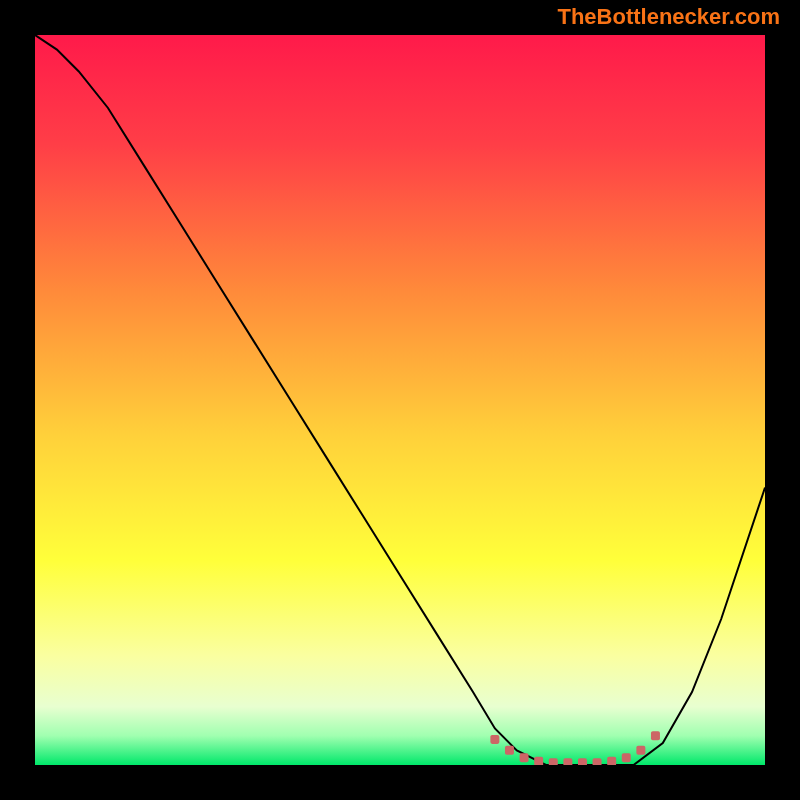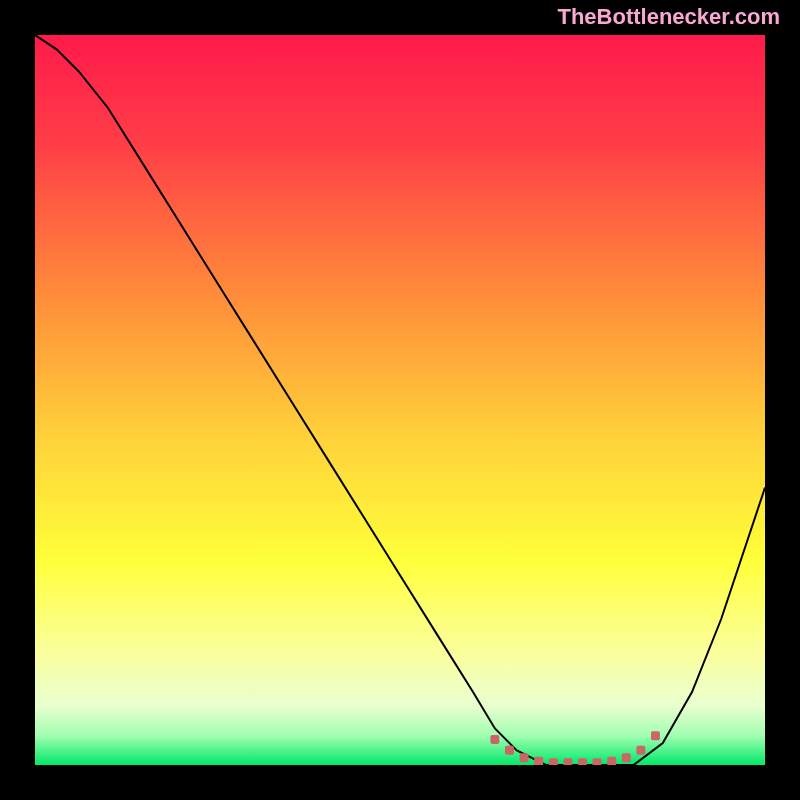--- a/index.html
+++ b/index.html
@@ -8,21 +8,21 @@
     width: 800px;
     height: 800px;
     background: #000;
     position: relative;
     font-family: Arial, sans-serif;
   }
   .watermark {
     position: absolute;
     top: 4px;
     right: 20px;
-    color: #f9a8d4;
+    color: #f97316;
     font-size: 22px;
     font-weight: bold;
     z-index: 10;
   }
   .plot-area {
     position: absolute;
     left: 35px;
     top: 35px;
     width: 730px;
     height: 730px;

